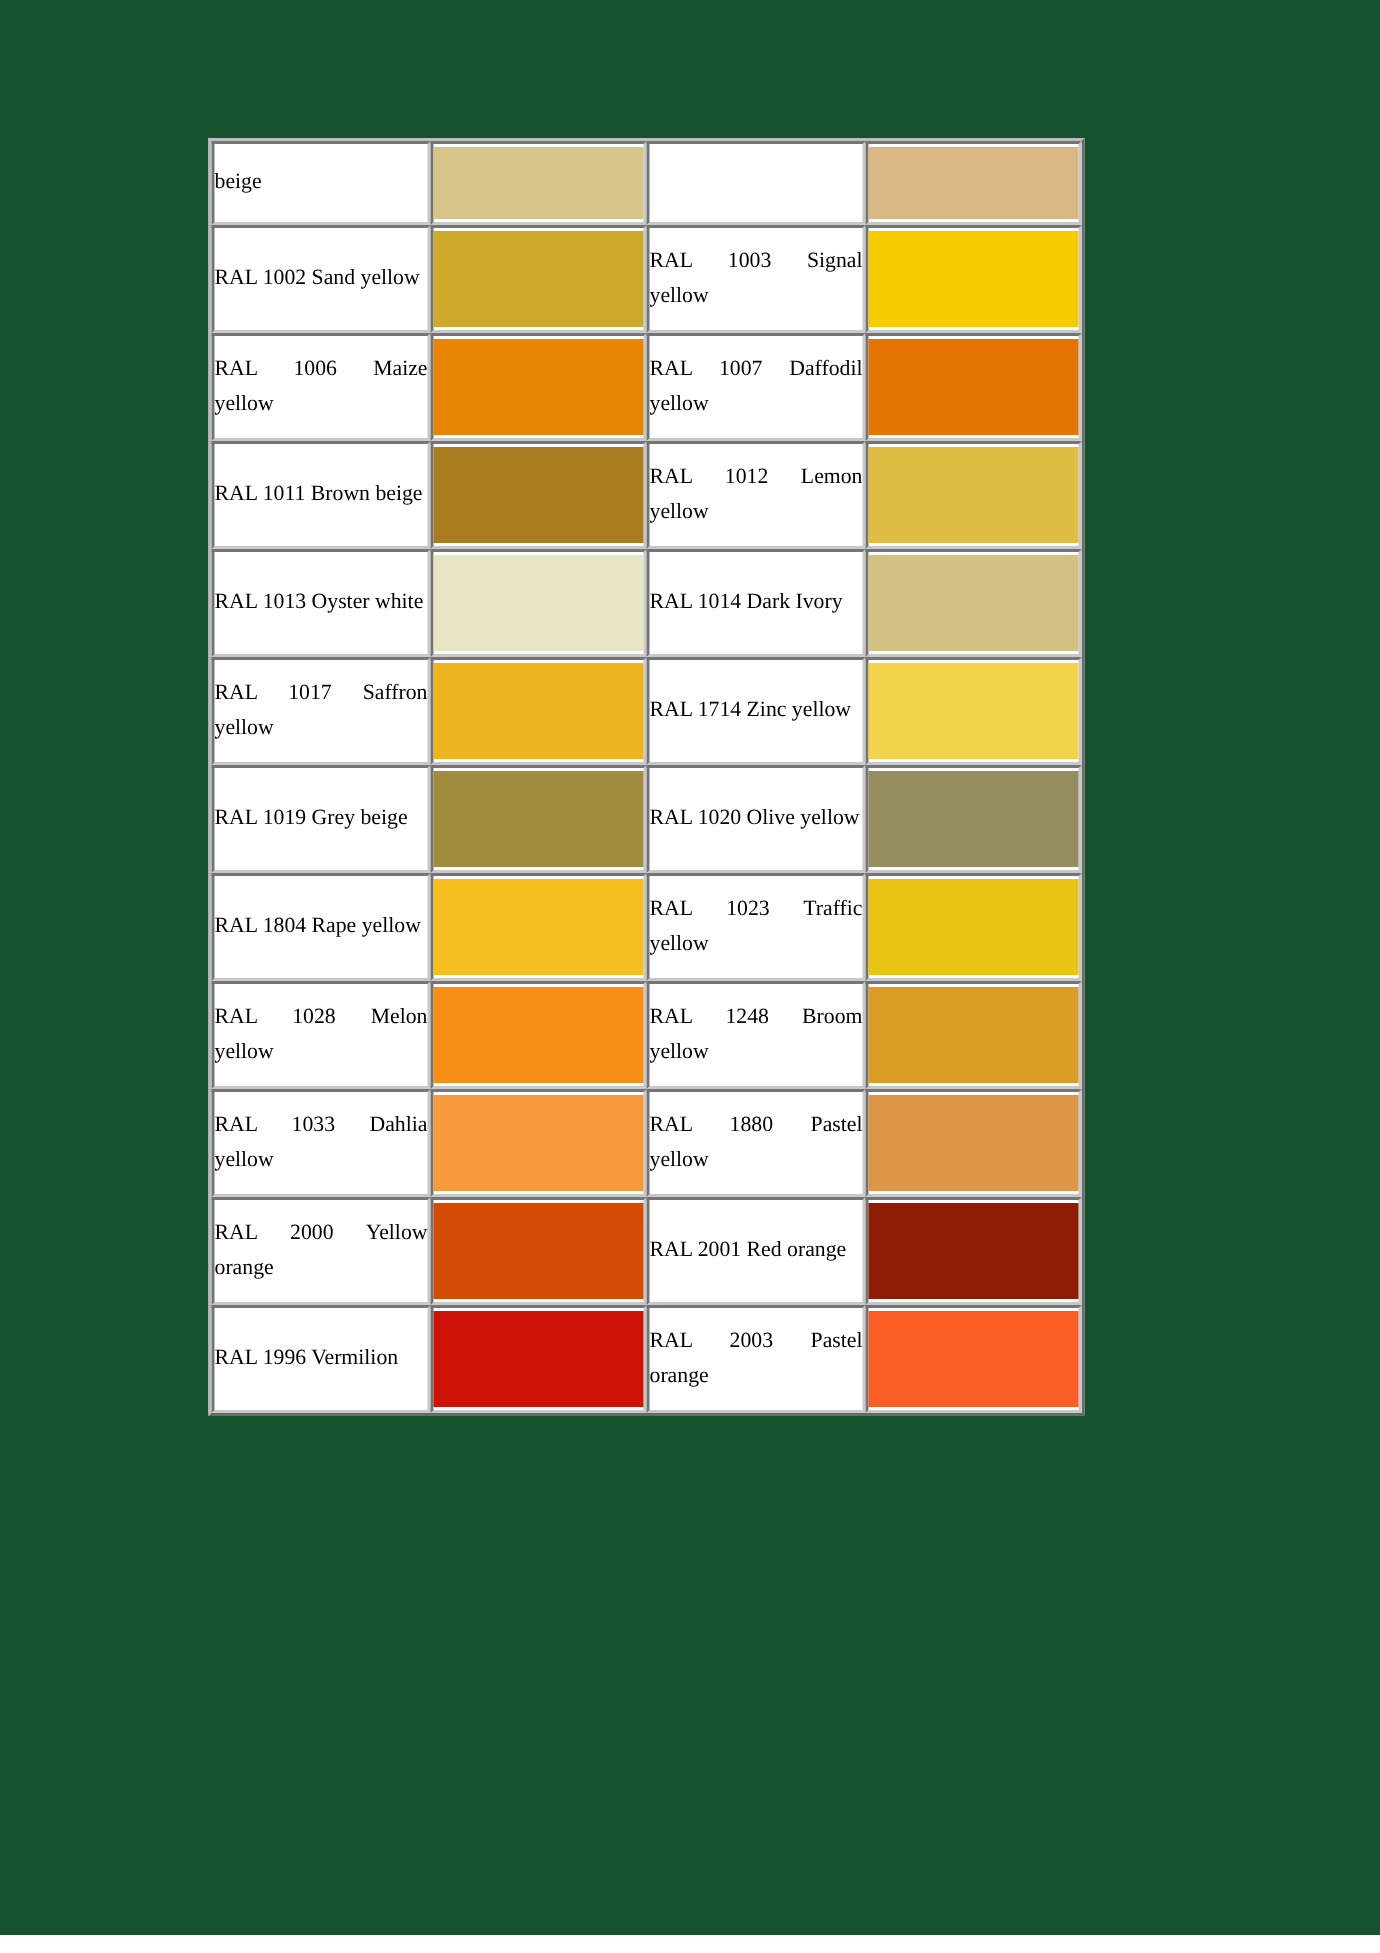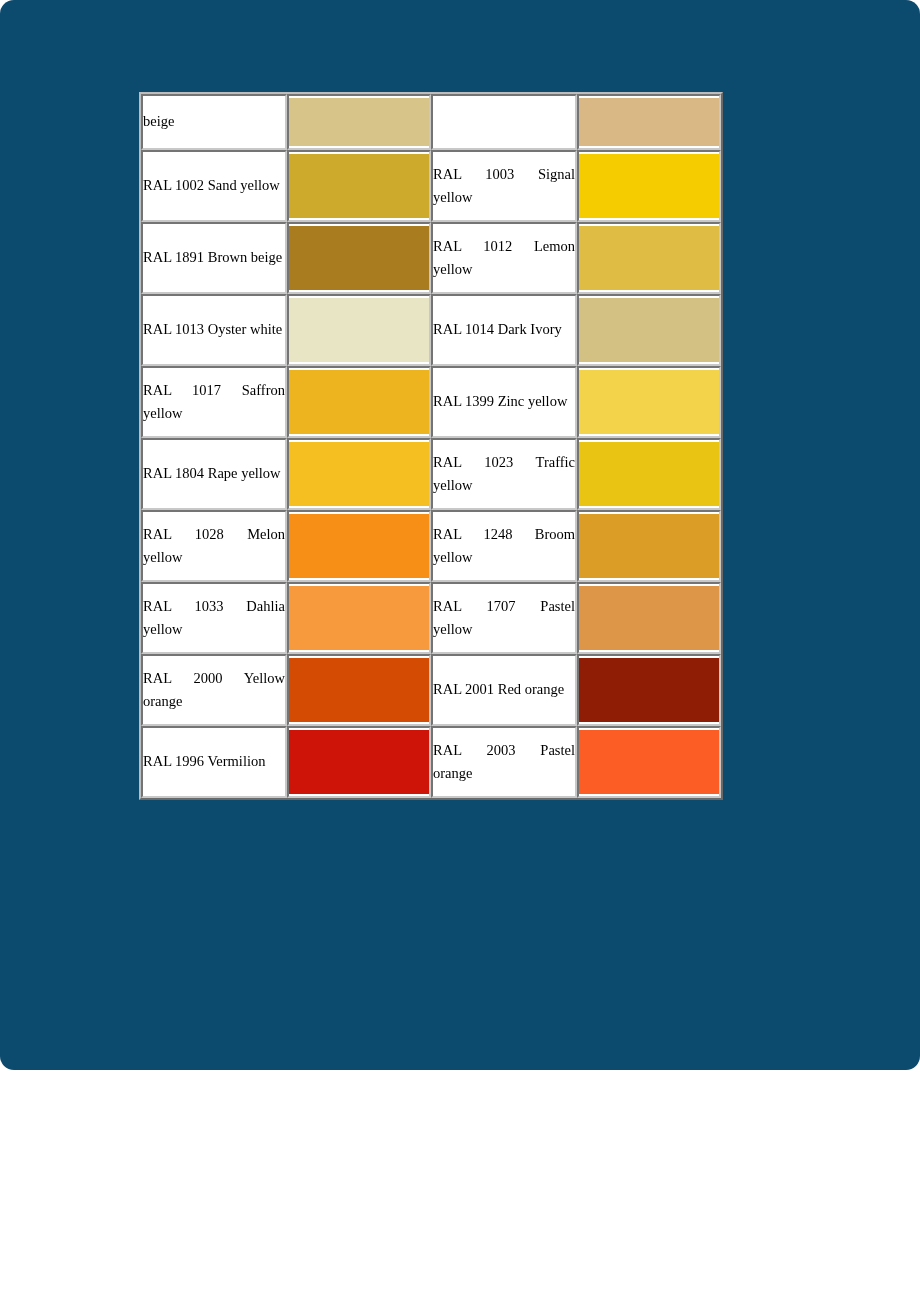--- a/index.html
+++ b/index.html
@@ -10,23 +10,22 @@
   body {
     width: 920px;
     height: 1302px;
     font-family: "Liberation Serif", "DejaVu Serif", serif;
     overflow: hidden;
   }
 
   .page {
     position: relative;
     width: 920px;
-    height: 1070px;
-    background: #0c4a6e;
-    border-radius: 14px;
+    height: 1290px;
+    background: #14532d;
   }
 
   
   .ral-table-wrap {
     position: absolute;
     left: 139px;
     top: 92px;
     width: 566px;
   }
 
@@ -109,21 +108,35 @@
             </td>
             <td class="name-cell">
               <span class="label">RAL 1003 Signal yellow</span>
             </td>
             <td class="swatch-cell">
               <span class="swatch" style="background-color: rgb(245, 204, 0);"></span>
             </td>
           </tr>
           <tr class="ral-row">
             <td class="name-cell">
-              <span class="label">RAL 1891 Brown beige</span>
+              <span class="label">RAL 1006 Maize yellow</span>
+            </td>
+            <td class="swatch-cell">
+              <span class="swatch" style="background-color: rgb(232, 133, 4);"></span>
+            </td>
+            <td class="name-cell">
+              <span class="label">RAL 1007 Daffodil yellow</span>
+            </td>
+            <td class="swatch-cell">
+              <span class="swatch" style="background-color: rgb(229, 117, 3);"></span>
+            </td>
+          </tr>
+          <tr class="ral-row">
+            <td class="name-cell">
+              <span class="label">RAL 1011 Brown beige</span>
             </td>
             <td class="swatch-cell">
               <span class="swatch" style="background-color: rgb(169, 124, 32);"></span>
             </td>
             <td class="name-cell">
               <span class="label">RAL 1012 Lemon yellow</span>
             </td>
             <td class="swatch-cell">
               <span class="swatch" style="background-color: rgb(223, 188, 67);"></span>
             </td>
@@ -143,28 +156,42 @@
             </td>
           </tr>
           <tr class="ral-row">
             <td class="name-cell">
               <span class="label">RAL 1017 Saffron yellow</span>
             </td>
             <td class="swatch-cell">
               <span class="swatch" style="background-color: rgb(238, 180, 31);"></span>
             </td>
             <td class="name-cell">
-              <span class="label">RAL 1399 Zinc yellow</span>
+              <span class="label">RAL 1714 Zinc yellow</span>
             </td>
             <td class="swatch-cell">
               <span class="swatch" style="background-color: rgb(243, 211, 74);"></span>
             </td>
           </tr>
           <tr class="ral-row">
             <td class="name-cell">
+              <span class="label">RAL 1019 Grey beige</span>
+            </td>
+            <td class="swatch-cell">
+              <span class="swatch" style="background-color: rgb(160, 139, 62);"></span>
+            </td>
+            <td class="name-cell">
+              <span class="label">RAL 1020 Olive yellow</span>
+            </td>
+            <td class="swatch-cell">
+              <span class="swatch" style="background-color: rgb(150, 142, 97);"></span>
+            </td>
+          </tr>
+          <tr class="ral-row">
+            <td class="name-cell">
               <span class="label">RAL 1804 Rape yellow</span>
             </td>
             <td class="swatch-cell">
               <span class="swatch" style="background-color: rgb(246, 191, 33);"></span>
             </td>
             <td class="name-cell">
               <span class="label">RAL 1023 Traffic yellow</span>
             </td>
             <td class="swatch-cell">
               <span class="swatch" style="background-color: rgb(234, 196, 18);"></span>
@@ -185,21 +212,21 @@
             </td>
           </tr>
           <tr class="ral-row">
             <td class="name-cell">
               <span class="label">RAL 1033 Dahlia yellow</span>
             </td>
             <td class="swatch-cell">
               <span class="swatch" style="background-color: rgb(247, 154, 61);"></span>
             </td>
             <td class="name-cell">
-              <span class="label">RAL 1707 Pastel yellow</span>
+              <span class="label">RAL 1880 Pastel yellow</span>
             </td>
             <td class="swatch-cell">
               <span class="swatch" style="background-color: rgb(221, 149, 72);"></span>
             </td>
           </tr>
           <tr class="ral-row">
             <td class="name-cell">
               <span class="label">RAL 2000 Yellow orange</span>
             </td>
             <td class="swatch-cell">

